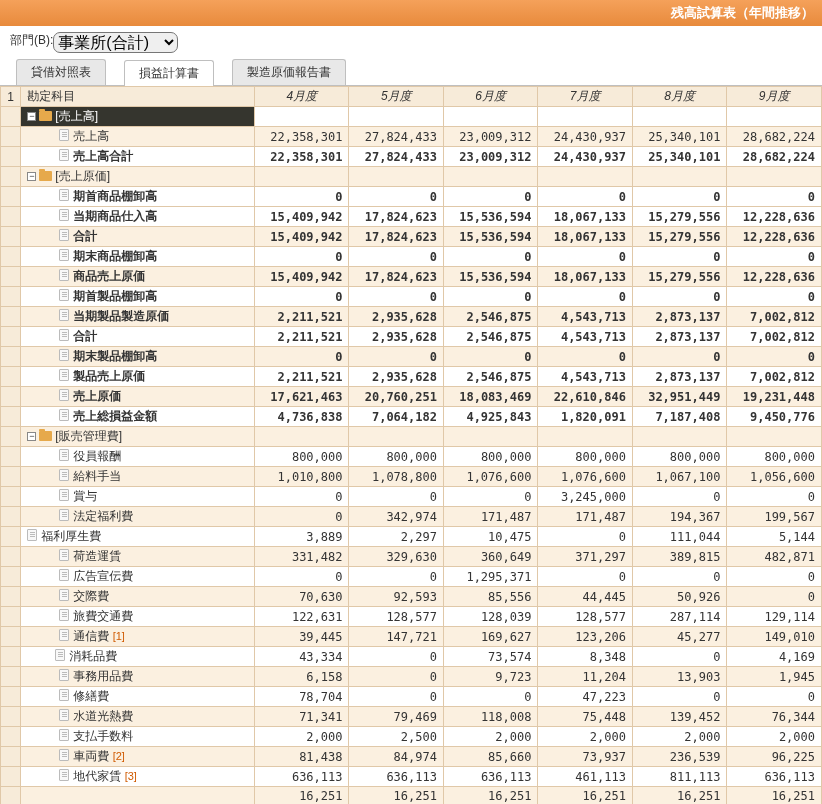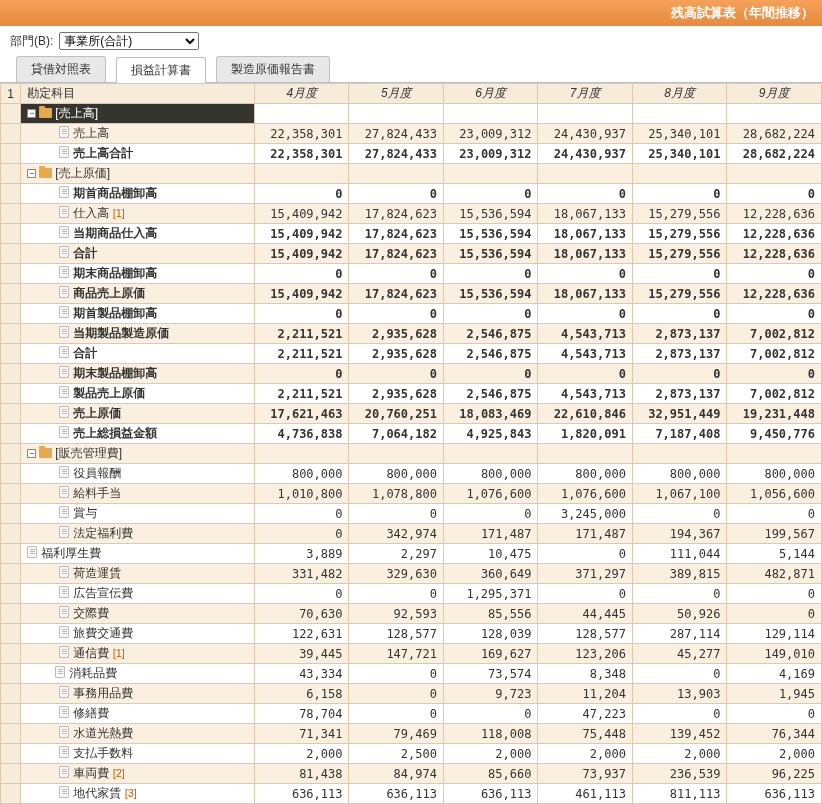--- a/index.html
+++ b/index.html
@@ -1,21 +1,21 @@
 <!DOCTYPE html>
 <html><head>
 <meta charset="utf-8">
 <style>
 * { box-sizing: border-box; margin: 0; padding: 0; }
 body { font-family: "MS PGothic", sans-serif; font-size: 12px; background: #fff; color: #333; }
 .titlebar { background: linear-gradient(#f5a15a, #e88a3c); color: #fff; padding: 4px 8px; font-weight: bold; font-size: 13px; text-align: right; }
-.toolbar { padding: 6px 10px; display: flex; align-items: center; gap: 6px; }
+.toolbar { padding: 6px 10px; display: flex; align-items: flex-start; gap: 0; }
 .toolbar label { font-size: 12px; }
-.toolbar select { font-size: 12px; width: 140px; }
-.tabs { display: flex; padding-left: 16px; gap: 10px; align-items: flex-end; border-bottom: 1px solid #bfbfbf; }
+.toolbar select { font-size: 16px; width: 125px; border-radius: 7px; }
+.tabs { display: flex; padding-left: 16px; gap: 18px; align-items: flex-end; border-bottom: 1px solid #bfbfbf; }
 .tab { padding: 4px 14px; border: 1px solid #bfbfbf; border-bottom: none; background: #e8e8e8; cursor: pointer; font-size: 12px; border-radius: 3px 3px 0 0; }
 .tab.active { background: #fff; position: relative; top: 1px; }
 .grid { overflow-x: auto; }
 table { border-collapse: collapse; width: 100%; table-layout: fixed; }
 th, td { border: 1px solid #e0c8a8; height: 18px; padding: 1px 6px; overflow: hidden; white-space: nowrap; }
 th { background: #f7ebd9; font-weight: normal; text-align: center; }
 th.corner { width: 20px; background: #f7ebd9; }
 th.acc { width: 230px; text-align: left; padding-left: 6px; }
 th.mon { width: 93px; font-style: italic; }
 td.first { background: #f7ebd9; }
@@ -107,30 +107,20 @@
         <tr class="bold">
           <td class="first"></td>
           <td class="label" style="padding-left:38px"><span class="doc"></span><span>期首商品棚卸高</span></td>
           <td class="num">0</td>
           <td class="num">0</td>
           <td class="num">0</td>
           <td class="num">0</td>
           <td class="num">0</td>
           <td class="num">0</td>
         </tr>
-        <tr class="shade">
-          <td class="first"></td>
-          <td class="label" style="padding-left:38px"><span class="doc"></span><span>仕入高</span> <span class="ref">[1]</span></td>
-          <td class="num">15,409,942</td>
-          <td class="num">17,824,623</td>
-          <td class="num">15,536,594</td>
-          <td class="num">18,067,133</td>
-          <td class="num">15,279,556</td>
-          <td class="num">12,228,636</td>
-        </tr>
         <tr class="bold">
           <td class="first"></td>
           <td class="label" style="padding-left:38px"><span class="doc"></span><span>当期商品仕入高</span></td>
           <td class="num">15,409,942</td>
           <td class="num">17,824,623</td>
           <td class="num">15,536,594</td>
           <td class="num">18,067,133</td>
           <td class="num">15,279,556</td>
           <td class="num">12,228,636</td>
         </tr>

